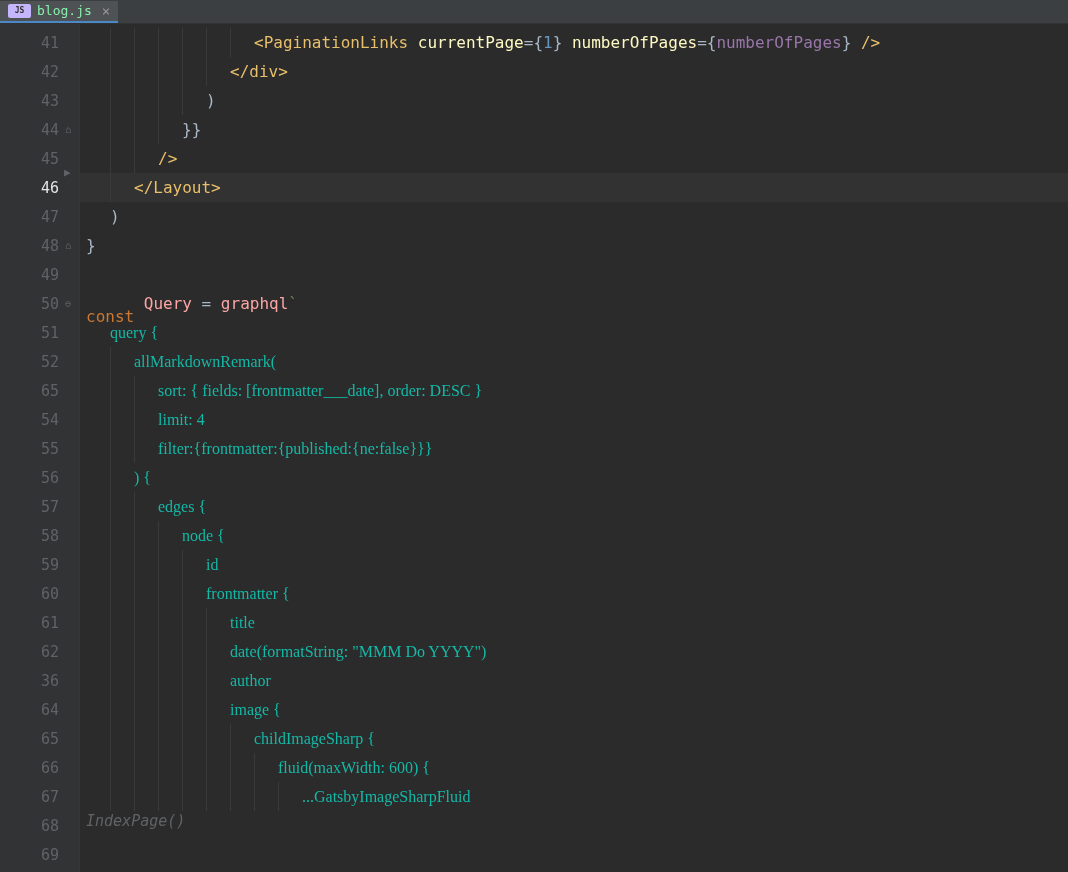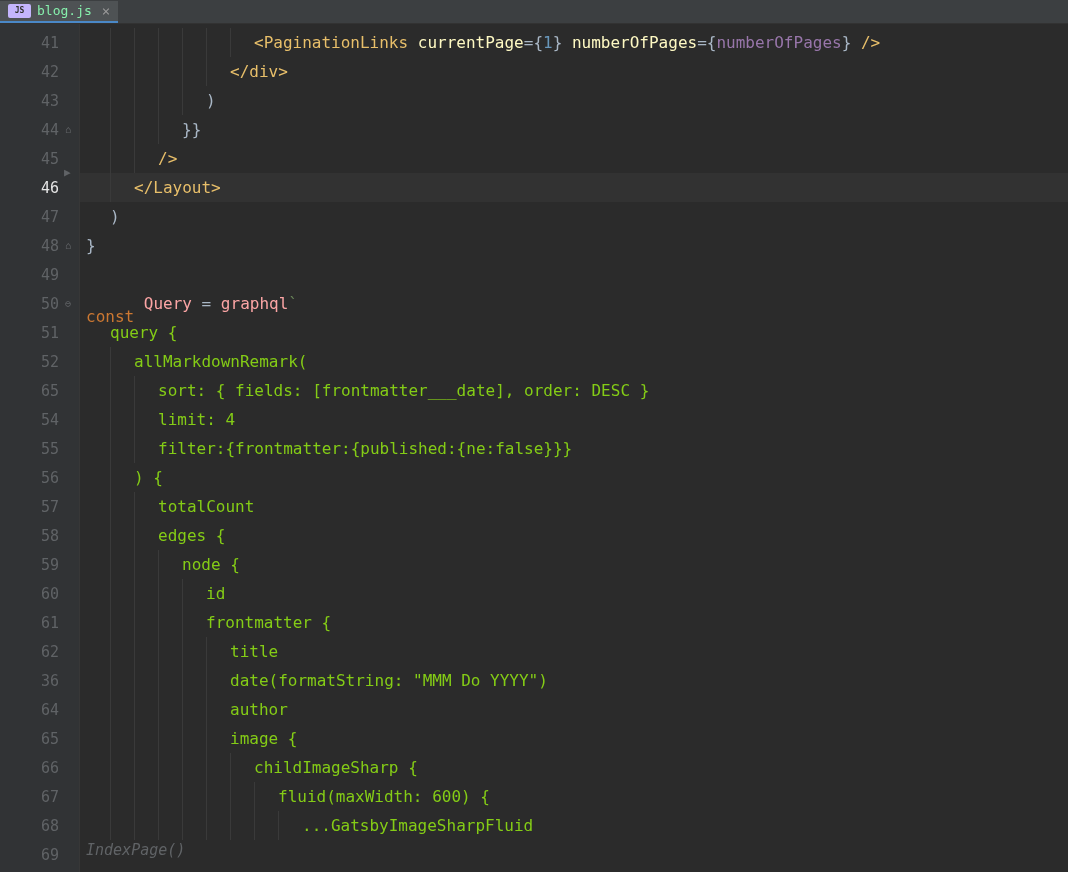--- a/index.html
+++ b/index.html
@@ -107,21 +107,21 @@
   font-size: 11px;
 }
 
 .c-default { color: #fca5a5; }
 .c-keyword { color: #cc7832; margin-top: 26px; }
 .c-tag { color: #e8bf6a; }
 .c-attr { color: #fef9c3; }
 .c-num { color: #6897bb; }
 .c-var { color: #9876aa; }
 .c-str { color: #6a8759; }
-.c-graphql { color: #84cc16; }
+.c-graphql { color: #14b8a6; font-family: Liberation Serif, serif; }
 .c-brace { color: #a9b7c6; }
 .c-punc { color: #a9b7c6; }
 .iguides {
   display: inline-flex;
   height: 29px;
   align-items: center;
 }
 .ig {
   width: 24px;
   height: 29px;
@@ -190,21 +190,20 @@
       <div class="code-line"><span class="iguides"><span class="ig"></span></span><span class="c-punc">)</span></div>
       <div class="code-line"><span class="iguides"></span><span class="c-brace">}</span></div>
       <div class="code-line"><span class="iguides"></span></div>
       <div class="code-line"><span class="iguides"></span><span class="c-keyword">const </span><span class="c-default">Query </span><span class="c-punc">= </span><span class="c-default">graphql</span><span class="c-str">`</span></div>
       <div class="code-line"><span class="iguides"><span class="ig"></span></span><span class="c-graphql">query {</span></div>
       <div class="code-line"><span class="iguides"><span class="ig"></span><span class="ig"></span></span><span class="c-graphql">allMarkdownRemark(</span></div>
       <div class="code-line"><span class="iguides"><span class="ig"></span><span class="ig"></span><span class="ig"></span></span><span class="c-graphql">sort: { fields: [frontmatter___date], order: DESC }</span></div>
       <div class="code-line"><span class="iguides"><span class="ig"></span><span class="ig"></span><span class="ig"></span></span><span class="c-graphql">limit: 4</span></div>
       <div class="code-line"><span class="iguides"><span class="ig"></span><span class="ig"></span><span class="ig"></span></span><span class="c-graphql">filter:{frontmatter:{published:{ne:false}}}</span></div>
       <div class="code-line"><span class="iguides"><span class="ig"></span><span class="ig"></span></span><span class="c-graphql">) {</span></div>
-      <div class="code-line"><span class="iguides"><span class="ig"></span><span class="ig"></span><span class="ig"></span></span><span class="c-graphql">totalCount</span></div>
       <div class="code-line"><span class="iguides"><span class="ig"></span><span class="ig"></span><span class="ig"></span></span><span class="c-graphql">edges {</span></div>
       <div class="code-line"><span class="iguides"><span class="ig"></span><span class="ig"></span><span class="ig"></span><span class="ig"></span></span><span class="c-graphql">node {</span></div>
       <div class="code-line"><span class="iguides"><span class="ig"></span><span class="ig"></span><span class="ig"></span><span class="ig"></span><span class="ig"></span></span><span class="c-graphql">id</span></div>
       <div class="code-line"><span class="iguides"><span class="ig"></span><span class="ig"></span><span class="ig"></span><span class="ig"></span><span class="ig"></span></span><span class="c-graphql">frontmatter {</span></div>
       <div class="code-line"><span class="iguides"><span class="ig"></span><span class="ig"></span><span class="ig"></span><span class="ig"></span><span class="ig"></span><span class="ig"></span></span><span class="c-graphql">title</span></div>
       <div class="code-line"><span class="iguides"><span class="ig"></span><span class="ig"></span><span class="ig"></span><span class="ig"></span><span class="ig"></span><span class="ig"></span></span><span class="c-graphql">date(formatString: "MMM Do YYYY")</span></div>
       <div class="code-line"><span class="iguides"><span class="ig"></span><span class="ig"></span><span class="ig"></span><span class="ig"></span><span class="ig"></span><span class="ig"></span></span><span class="c-graphql">author</span></div>
       <div class="code-line"><span class="iguides"><span class="ig"></span><span class="ig"></span><span class="ig"></span><span class="ig"></span><span class="ig"></span><span class="ig"></span></span><span class="c-graphql">image {</span></div>
       <div class="code-line"><span class="iguides"><span class="ig"></span><span class="ig"></span><span class="ig"></span><span class="ig"></span><span class="ig"></span><span class="ig"></span><span class="ig"></span></span><span class="c-graphql">childImageSharp {</span></div>
       <div class="code-line"><span class="iguides"><span class="ig"></span><span class="ig"></span><span class="ig"></span><span class="ig"></span><span class="ig"></span><span class="ig"></span><span class="ig"></span><span class="ig"></span></span><span class="c-graphql">fluid(maxWidth: 600) {</span></div>

